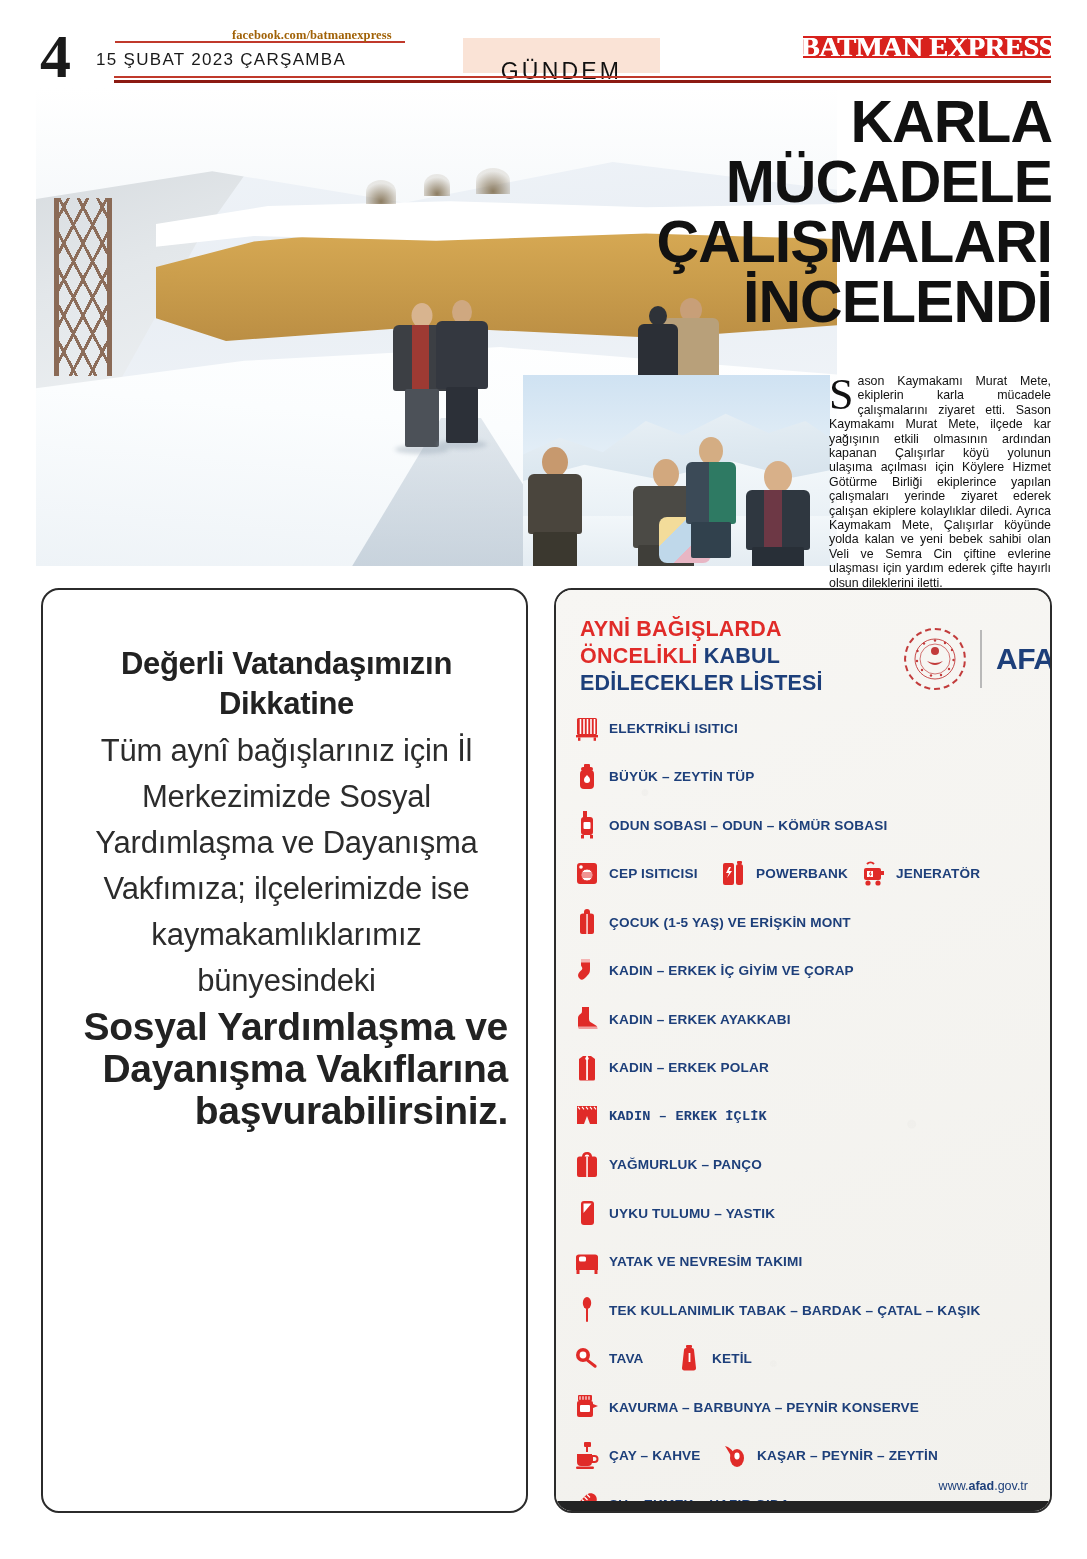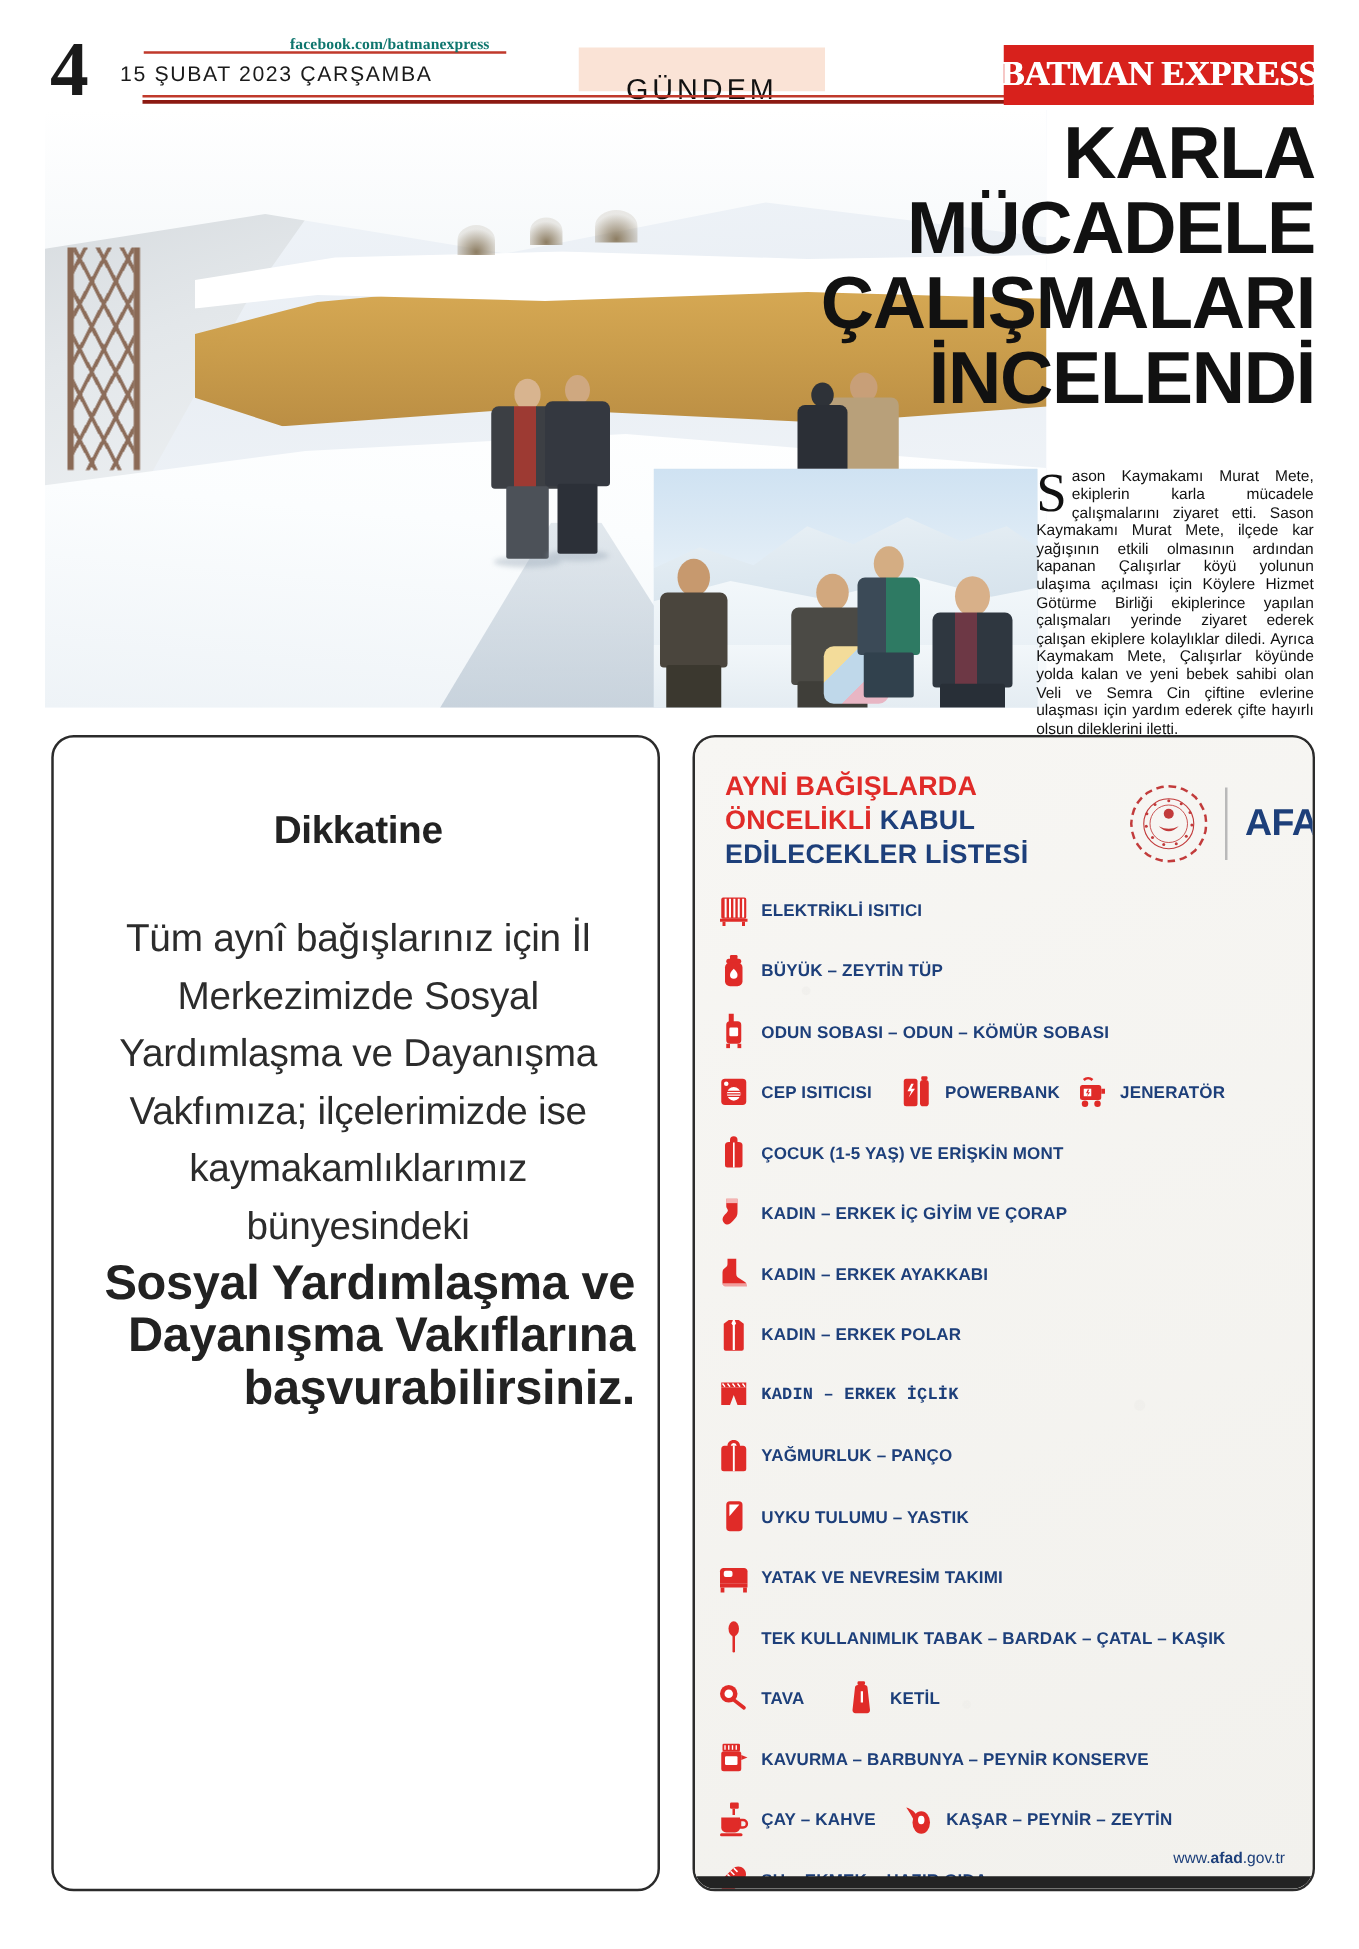--- a/index.html
+++ b/index.html
@@ -14,41 +14,41 @@
   
   .masthead-row { position:absolute; left:0; top:0; width:1087px; height:88px; }
   .page-number {
     position:absolute; left:40px; top:28px;
     font-size:62px; font-weight:700; line-height:56px; color:#1a1a1a;
     font-family:"Liberation Serif", serif; letter-spacing:-2px;
   }
   .rule-top { position:absolute; left:115px; top:41px; width:290px; height:2px; background:#c0392b; }
   .fb-link {
     position:absolute; left:232px; top:28px;
-    font-size:12.5px; font-weight:700; color:#0f766e;
+    font-size:12.5px; font-weight:700; color:#a16207;
     font-family:"Liberation Serif", serif; letter-spacing:0.1px;
   }
   .issue-date {
     position:absolute; left:96px; top:50px;
     font-size:17px; font-weight:400; color:#1a1a1a; letter-spacing:1.3px;
   }
   .section-tab {
     position:absolute; left:463px; top:38px; width:197px; height:35px;
     background:#fae3d6;
   }
   .section-tab-label {
     position:absolute; left:463px; top:41px; width:197px;
     text-align:center; font-size:23px; font-weight:400; color:#111;
     letter-spacing:3.2px; line-height:28px;margin-top:16px;
   }
   .rule-double-a { position:absolute; left:114px; top:76px; width:937px; height:2px; background:#c0392b; }
   .rule-double-b { position:absolute; left:114px; top:80px; width:937px; height:3px; background:#8c1a12; }
 
   .brand-box {
-    position:absolute; left:803px; top:36px; width:248px; height:48px;
+    position:absolute; left:803px; top:36px; width:248px; height:22px;
     background:#d8211c; display:flex; align-items:center; justify-content:center;
   }
   .brand-text {
     font-family:"Liberation Serif", serif;
     font-size:28px; font-weight:700; color:#ffffff;
     letter-spacing:-0.5px; white-space:nowrap;
     transform: scaleX(1.02);
     text-shadow: 0.5px 0 0 #fff;
   }
 
@@ -310,20 +310,21 @@
     <div>ÇALIŞMALARI</div>
     <div>İNCELENDİ</div>
   </div>
 
   <div class="article">
     <span class="dropcap">S</span><span>ason Kaymakamı Murat Mete, ekiplerin karla mücadele çalışmalarını ziyaret etti. Sason Kaymakamı Murat Mete, ilçede kar yağışının etkili olmasının ardından kapanan Çalışırlar köyü yolunun ulaşıma açılması için Köylere Hizmet Götürme Birliği ekiplerince yapılan çalışmaları yerinde ziyaret ederek çalışan ekiplere kolaylıklar diledi. Ayrıca Kaymakam Mete, Çalışırlar köyünde yolda kalan ve yeni bebek sahibi olan Veli ve Semra Cin çiftine evlerine ulaşması için yardım ederek çifte hayırlı olsun dileklerini iletti.</span>
   </div>
 
   <div class="panel-left">
     <div class="pl-head">
+      <div>Değerli Vatandaşımızın</div>
       <div>Dikkatine</div>
     </div>
     <div class="pl-body">Tüm aynî bağışlarınız için İl Merkezimizde Sosyal Yardımlaşma ve Dayanışma Vakfımıza; ilçelerimizde ise kaymakamlıklarımız bünyesindeki</div>
     <div class="pl-strong">Sosyal Yardımlaşma ve Dayanışma Vakıflarına başvurabilirsiniz.</div>
 
     <div class="pl-cta">
       
       
     </div>
 

